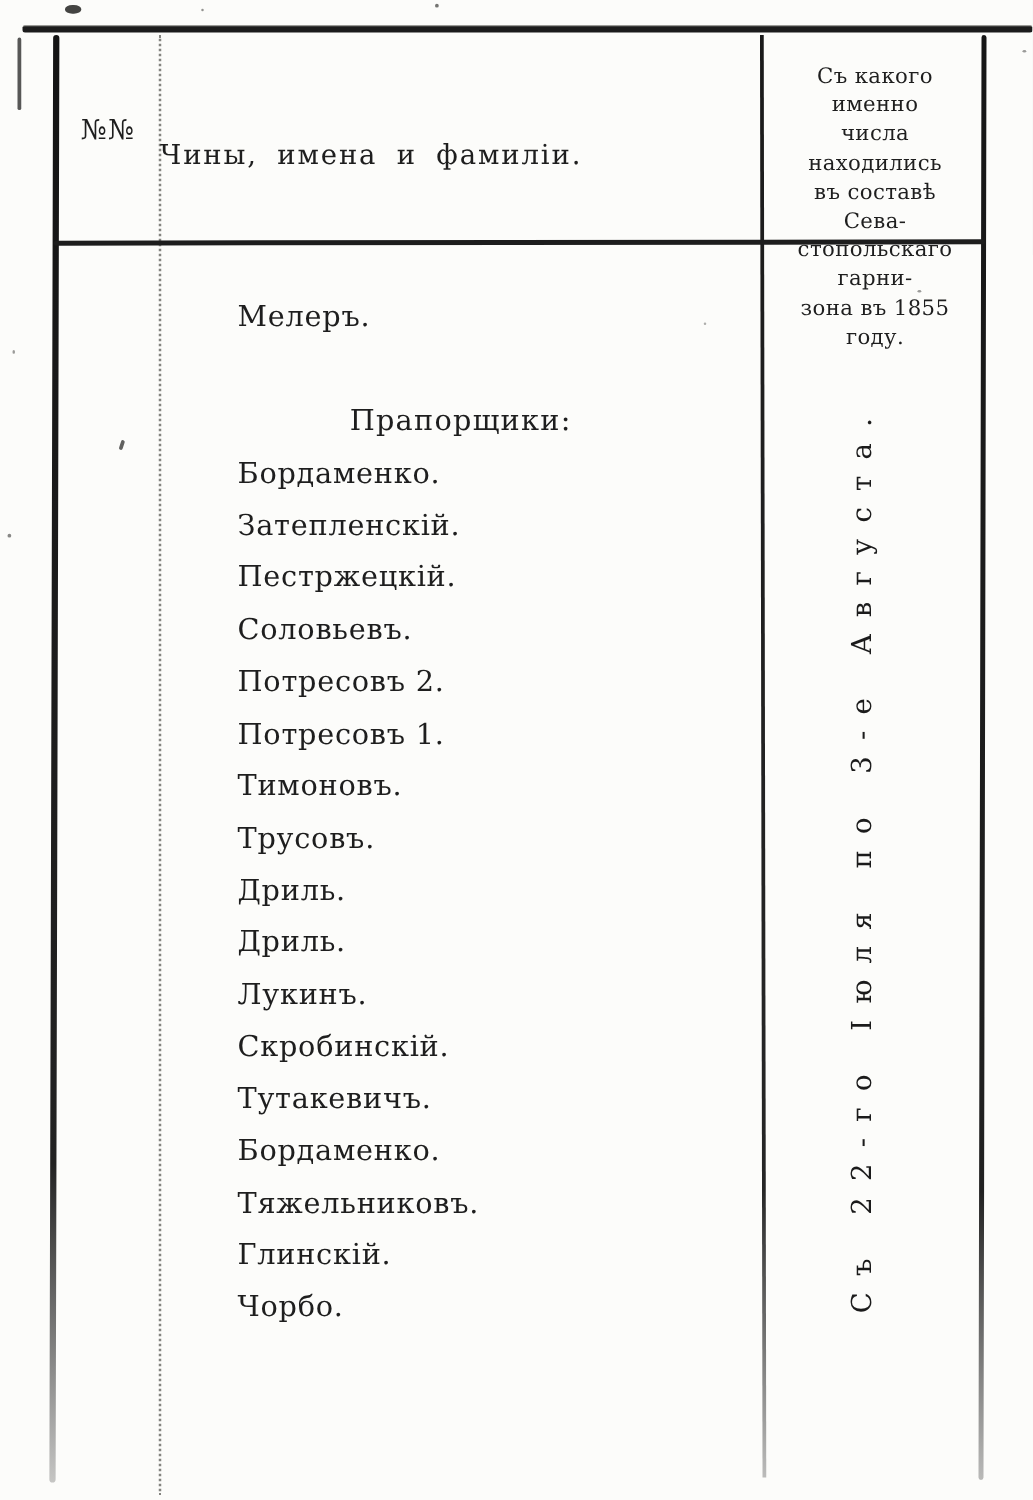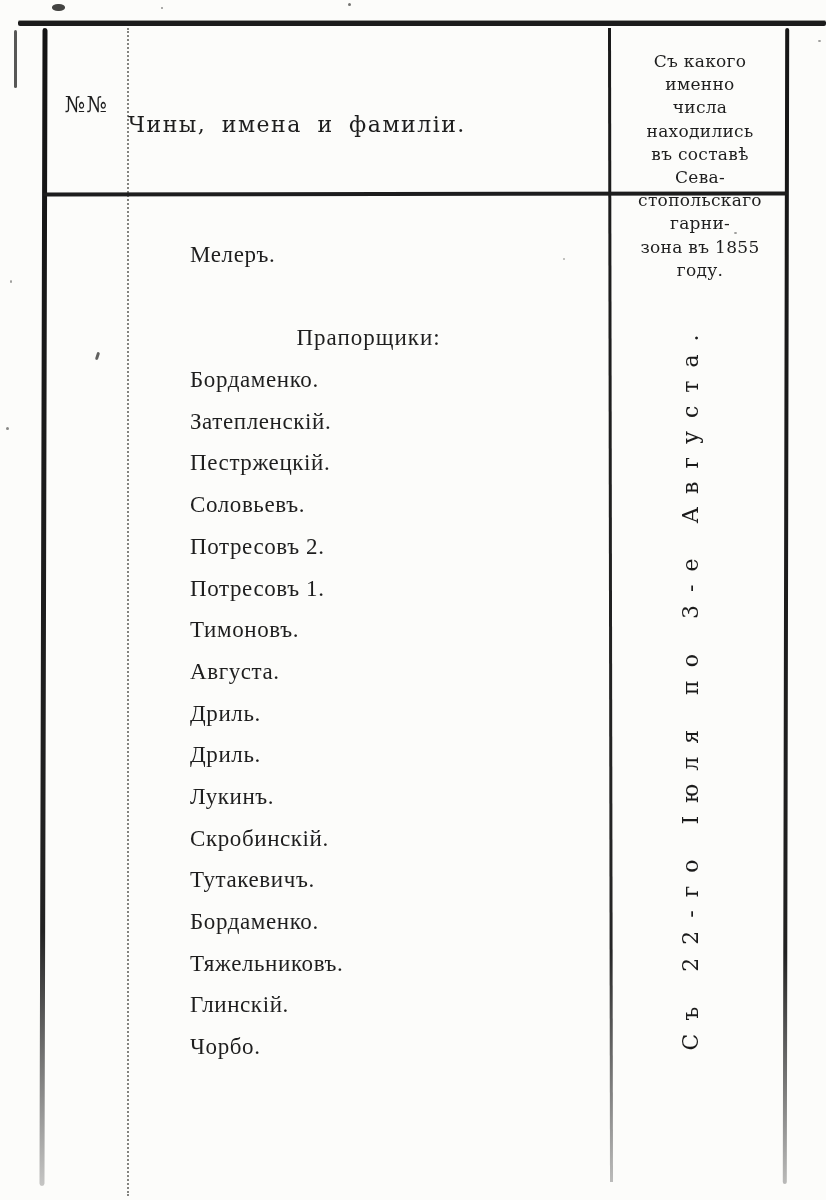--- a/index.html
+++ b/index.html
@@ -67,21 +67,20 @@
   .hdr-date {
     position: absolute; left: 626px; top: 50px; width: 148px;
     text-align: center;
     font-size: 17px; line-height: 23.2px; letter-spacing: 0.3px;
   }
 
   
   .entries {
     position: absolute; left: 128px; top: 197px; width: 481px;
     padding-top: 37px;
-    font-family: Liberation Serif, serif;
   }
   .entry {
     height: 41.7px; line-height: 41.7px;
     font-size: 23px; letter-spacing: 0.6px;
     padding-left: 62px;
     white-space: nowrap;
   }
   .entry.subheading {
     padding-left: 0;
     text-align: center;
@@ -143,21 +142,21 @@
   <div class="entries">
     <div class="entry name">Мелеръ.</div>
     <div class="entry subheading gap-above">Прапорщики:</div>
     <div class="entry name">Бордаменко.</div>
     <div class="entry name">Затепленскій.</div>
     <div class="entry name">Пестржецкій.</div>
     <div class="entry name">Соловьевъ.</div>
     <div class="entry name">Потресовъ 2.</div>
     <div class="entry name">Потресовъ 1.</div>
     <div class="entry name">Тимоновъ.</div>
-    <div class="entry name">Августа.</div>
+    <div class="entry name">Трусовъ.</div>
     <div class="entry name">Дриль.</div>
     <div class="entry name">Дриль.</div>
     <div class="entry name">Лукинъ.</div>
     <div class="entry name">Скробинскій.</div>
     <div class="entry name">Тутакевичъ.</div>
     <div class="entry name">Бордаменко.</div>
     <div class="entry name">Тяжельниковъ.</div>
     <div class="entry name">Глинскій.</div>
     <div class="entry name">Чорбо.</div>
   </div>

